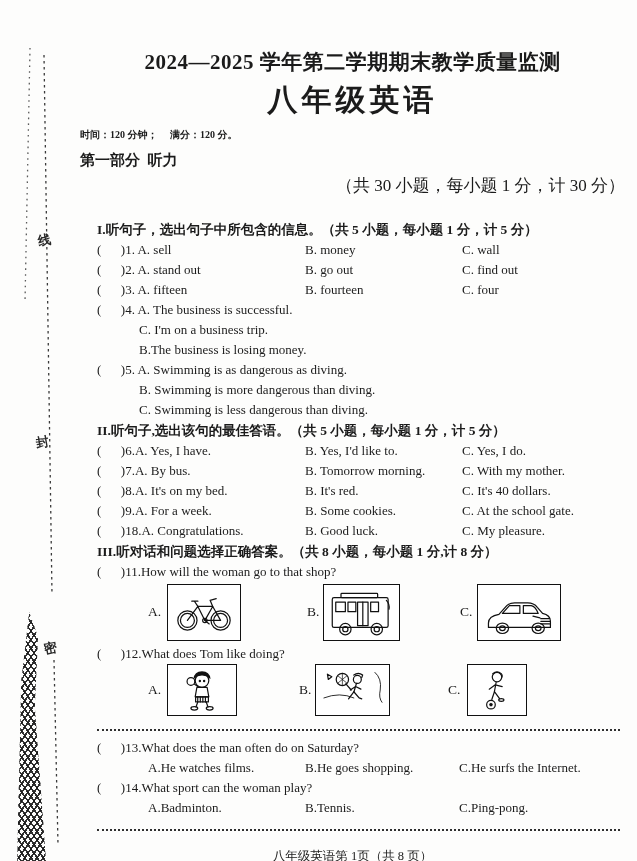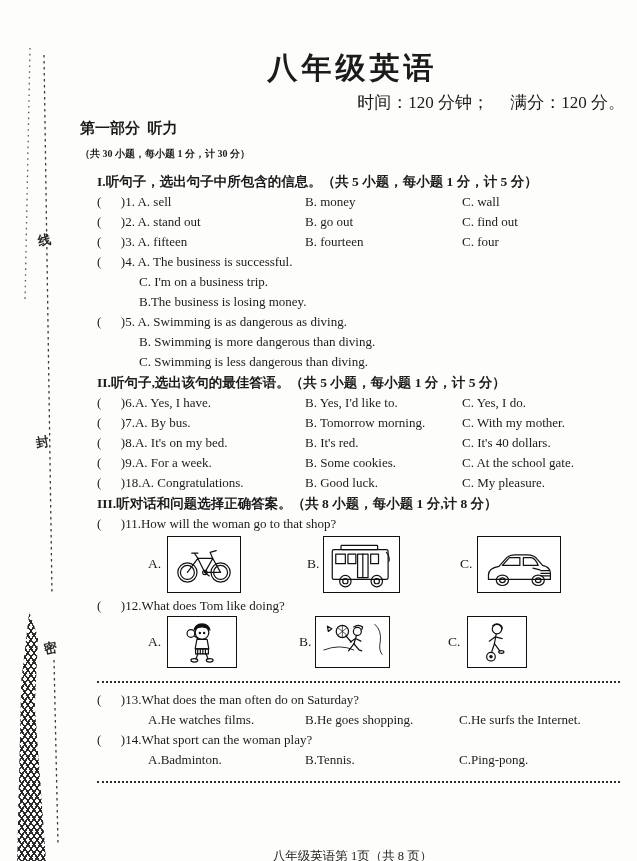--- a/index.html
+++ b/index.html
@@ -17,25 +17,25 @@
     position:absolute;left:14px;top:612px;width:40px;height:249px;
     background:
       repeating-linear-gradient(55deg,rgba(25,25,25,.9) 0 1.6px,transparent 1.6px 5px),
       repeating-linear-gradient(-55deg,rgba(25,25,25,.9) 0 1.6px,transparent 1.6px 5px);
     clip-path:polygon(38% 0,60% 10%,52% 38%,80% 100%,8% 100%,18% 28%);
   }
   
   .content{position:absolute;left:80px;top:46px;width:545px;}
   .title{font-size:21px;font-weight:bold;text-align:center;line-height:32px;letter-spacing:.5px;}
   .subtitle{font-size:30px;font-weight:bold;text-align:center;line-height:44px;letter-spacing:4px;}
-  .meta{font-size:17px;font-weight:normal;text-align:right;line-height:26px;}
+  .meta{font-size:10px;font-weight:bold;text-align:left;line-height:26px;}
   .part{font-size:15px;font-weight:bold;text-align:left;line-height:25px;}
-  .note{font-size:10px;font-weight:bold;text-align:left;line-height:25px;}
+  .note{font-size:17px;font-weight:normal;text-align:right;line-height:25px;}
   .sec-heading{font-size:13.5px;font-weight:bold;line-height:21px;margin-left:17px;}
-  .sec-heading.mt{margin-top:5px;}
+  .sec-heading.mt{margin-top:21px;}
   .row{position:relative;height:20px;line-height:20px;font-size:13px;margin-left:17px;}
   .row .b{position:absolute;left:208px;top:0;}
   .row .c{position:absolute;left:365px;top:0;}
   .row.sub{padding-left:42px;}
   .row .oa{position:absolute;left:51px;top:0;}
   .row .ob{position:absolute;left:208px;top:0;}
   .row .oc{position:absolute;left:362px;top:0;}
   
   .imgrow{position:relative;margin-left:17px;}
   .imgrow.r1{height:62px;}
@@ -64,20 +64,21 @@
     <line x1="54" y1="660" x2="58" y2="845" stroke="#3a3a3a" stroke-width="1.3" stroke-dasharray="2.6 3.4"></line>
     <text x="38" y="245" transform="rotate(-10 41 241)">线</text>
     <text x="36" y="447" transform="rotate(-10 39 443)">封</text>
     <text x="44" y="653" transform="rotate(-10 47 649)">密</text>
   </svg>
 
   <div class="artifact"></div>
 
   <div class="content">
 
+    <div class="title">2024—2025 学年第二学期期末教学质量监测</div>
     <div class="subtitle">八年级英语</div>
     <div class="meta pre">时间：120 分钟；     满分：120 分。</div>
     <div class="part pre">第一部分  听力</div>
     <div class="note">（共 30 小题，每小题 1 分，计 30 分）</div>
 
     <div class="sec-heading mt">I.听句子，选出句子中所包含的信息。（共 5 小题，每小题 1 分，计 5 分）</div>
 
     <div class="row">
       <span class="pre">(      )1. </span><span>A. sell</span>
       <span class="b">B. money</span>

